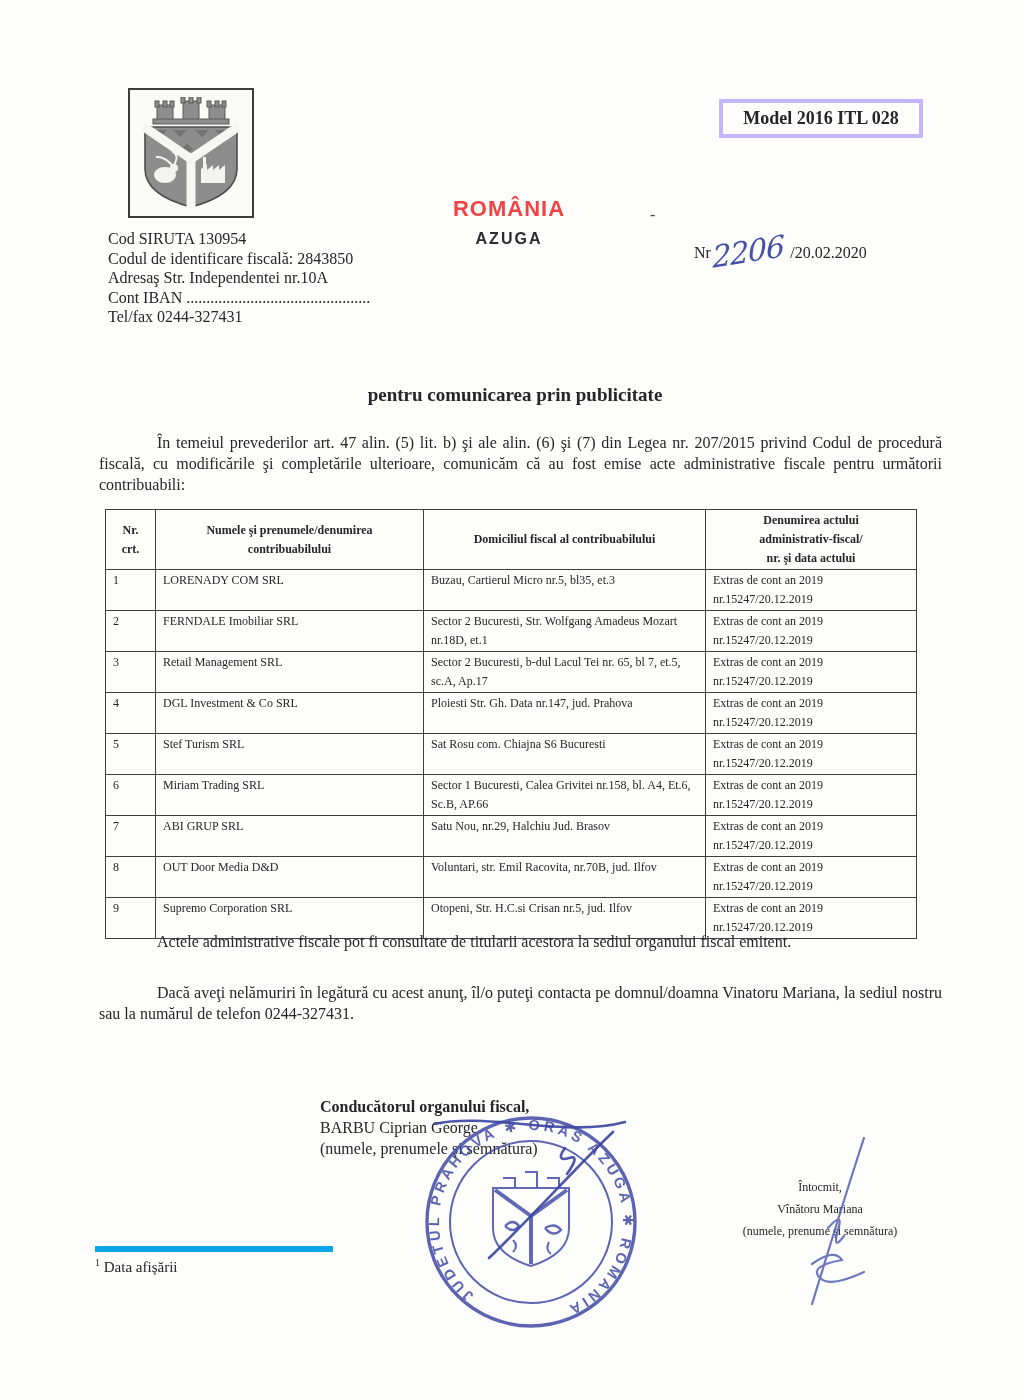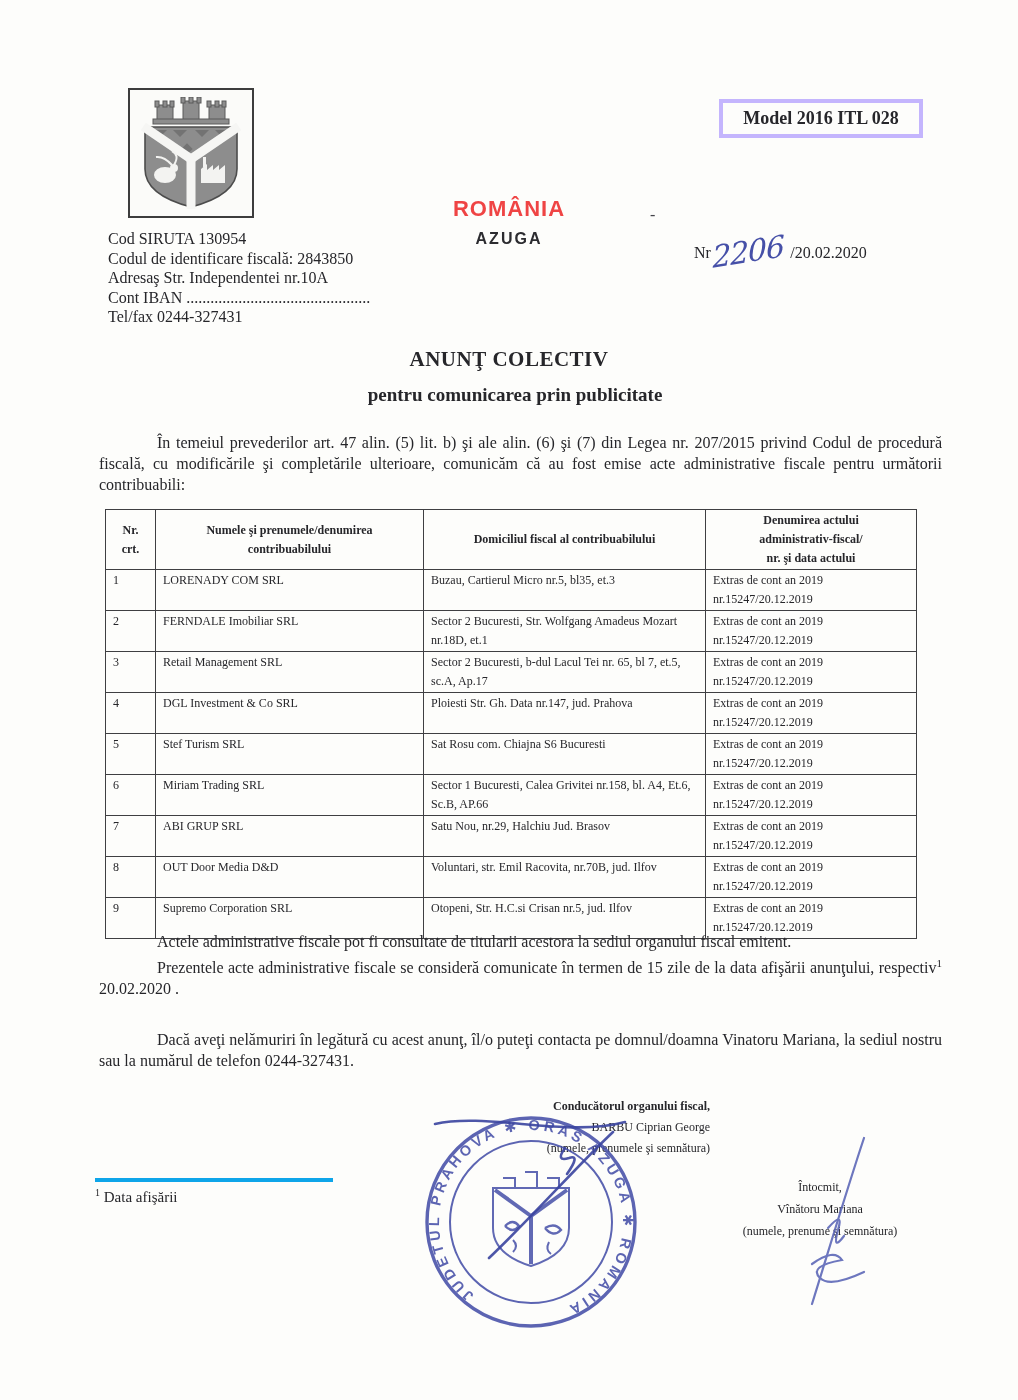--- a/index.html
+++ b/index.html
@@ -45,29 +45,29 @@
   td.nrcell{padding-left:9px;}
   td.namecell{padding-left:13px;}
 
   
   .bodytext{left:99px;top:931px;width:843px;font-size:16px;line-height:21.5px;text-align:justify;}
   .bodytext p{margin:0;text-indent:58px;}
   .bodytext p.gap{margin-top:29px;}
   .bodytext sup{font-size:11px;}
 
   
-  .sig-center{left:320px;top:1096px;width:390px;text-align:right;font-size:12px;line-height:21px;}
+  .sig-center{left:320px;top:1096px;width:390px;text-align:left;font-size:16px;line-height:21px;}
   .sig-center .role{font-weight:bold;}
   .sig-right{left:660px;top:1176px;width:320px;text-align:center;font-size:12px;line-height:22px;}
 
   .stamp{left:417px;top:1108px;}
   .sig-right-ink{left:768px;top:1136px;}
 
   
-  .footnote{left:95px;top:1178px;width:238px;border-top:4px solid #0ea5e9;padding-top:5px;font-size:15px;}
+  .footnote{left:95px;top:1246px;width:238px;border-top:6px solid #0ea5e9;padding-top:5px;font-size:15px;}
   .footnote sup{font-size:10px;}
 </style>
 </head>
 <body>
 
 <div class="page">
 
   <div class="abs coa-box">
     <svg width="104" height="112" viewBox="0 0 104 112">
 
@@ -124,21 +124,20 @@
   <div class="abs tiny-dash">-</div>
 
   <div class="abs nr-line"><span>Nr</span><span class="nr-hand">2206</span><span>/20.02.2020</span></div>
 
   <div class="abs issuer">Cod SIRUTA 130954
 Codul de identificare fiscală: 2843850
 Adresaş Str. Independentei nr.10A
 Cont IBAN ..............................................
 Tel/fax 0244-327431</div>
 
-  <div class="abs title-main">ANUNŢ COLECTIV</div>
   <div class="abs title-sub">pentru comunicarea prin publicitate</div>
 
   <div class="abs intro">În temeiul prevederilor art. 47 alin. (5) lit. b) şi ale alin. (6) şi (7) din Legea nr. 207/2015 privind Codul de procedură fiscală, cu modificările şi completările ulterioare, comunicăm că au fost emise acte administrative fiscale pentru următorii contribuabili:</div>
 
   <table class="doc">
     <colgroup>
         <col style="width:50px">
         <col style="width:268px">
         <col style="width:282px">
         <col style="width:211px">
@@ -217,21 +216,20 @@
         <td class="namecell">Supremo Corporation SRL</td>
         <td>Otopeni, Str. H.C.si Crisan nr.5, jud. Ilfov</td>
         <td class="actcell">Extras de cont an 2019
 nr.15247/20.12.2019</td>
       </tr>
     </tbody>
   </table>
 
   <div class="abs bodytext">
     <p>Actele administrative fiscale pot fi consultate de titularii acestora la sediul organului fiscal emitent.</p>
-    <p><span>Prezentele acte administrative fiscale se consideră comunicate în termen de 15 zile de la data afişării anunţului, respectiv</span><sup>1</sup><span> 20.02.2020 .</span></p>
     <p class="gap">Dacă aveţi nelămuriri în legătură cu acest anunţ, îl/o puteţi contacta pe domnul/doamna Vinatoru Mariana, la sediul nostru sau la numărul de telefon 0244-327431.</p>
   </div>
 
   <div class="abs sig-center">
     <div class="role">Conducătorul organului fiscal,</div>
     <div>BARBU Ciprian George</div>
     <div>(numele, prenumele şi semnătura)</div>
   </div>
 
   <div class="abs stamp">

